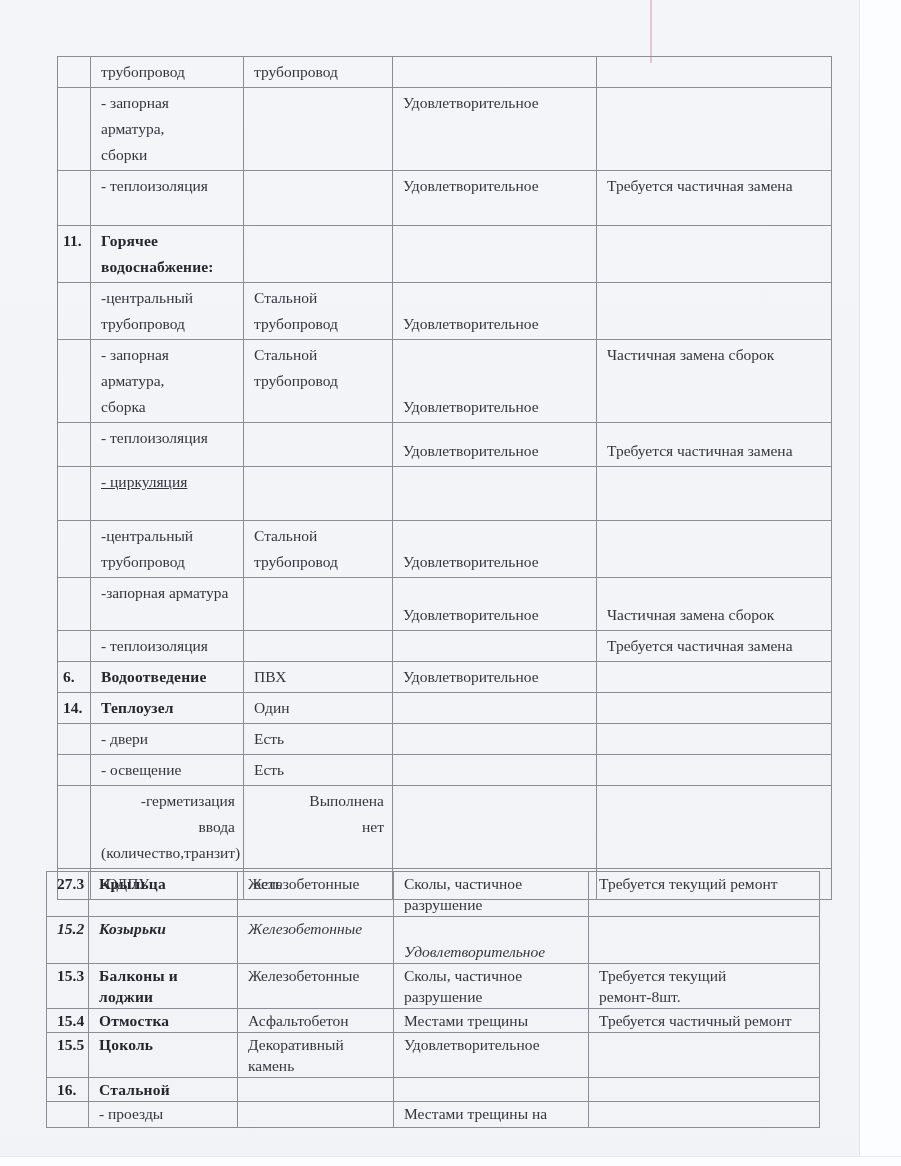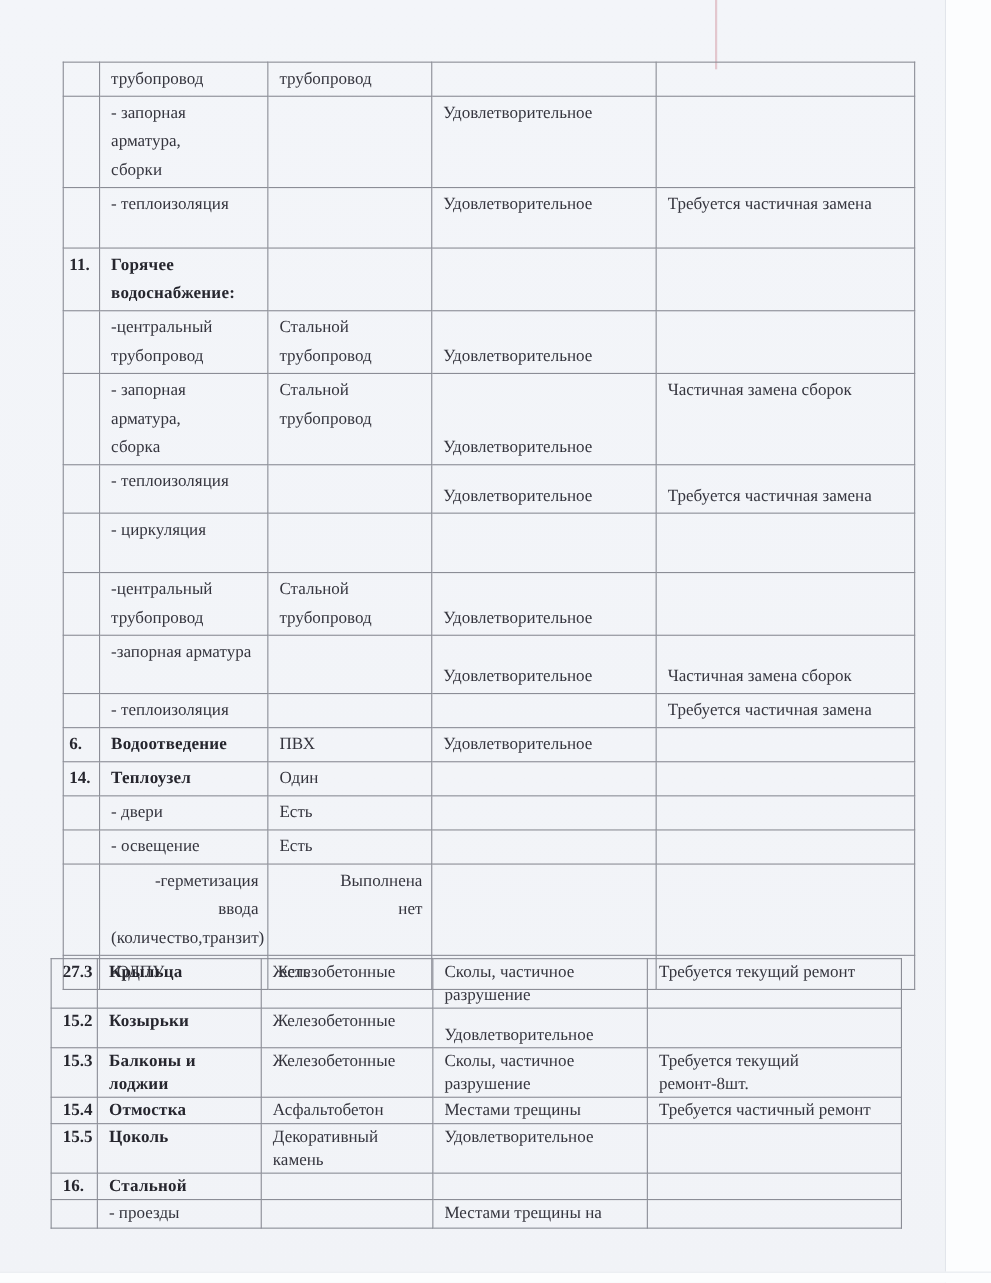--- a/index.html
+++ b/index.html
@@ -104,21 +104,21 @@
         <td class="va-b">Удовлетворительное</td>
         <td>Частичная замена сборок</td>
       </tr>
       <tr style="height: 44px;">
         <td class="num"></td>
         <td>- теплоизоляция</td>
         <td></td>
         <td class="va-b">Удовлетворительное</td>
         <td class="va-b">Требуется частичная замена</td>
       </tr>
-      <tr style="height: 54px;">
+      <tr style="height: 54px; text-decoration: underline;">
         <td class="num"></td>
         <td>- циркуляция</td>
         <td></td>
         <td></td>
         <td></td>
       </tr>
       <tr style="height: 55px;">
         <td class="num"></td>
         <td>-центральный
 трубопровод</td>
@@ -197,21 +197,21 @@
       <col style="width:231px">
   </colgroup>
   <tbody id="bottom-table-body">
       <tr style="height: 35px;">
         <td class="num">27.3</td>
         <td class="bold-name">Крыльца</td>
         <td>Железобетонные</td>
         <td>Сколы, частичное разрушение</td>
         <td>Требуется текущий ремонт</td>
       </tr>
-      <tr style="height: 36px;">
+      <tr style="height: 47px; font-style: italic;">
         <td class="num">15.2</td>
         <td class="bold-name">Козырьки</td>
         <td>Железобетонные</td>
         <td class="va-b">Удовлетворительное</td>
         <td></td>
       </tr>
       <tr style="height: 22px;">
         <td class="num">15.3</td>
         <td class="bold-name">Балконы и лоджии</td>
         <td>Железобетонные</td>

